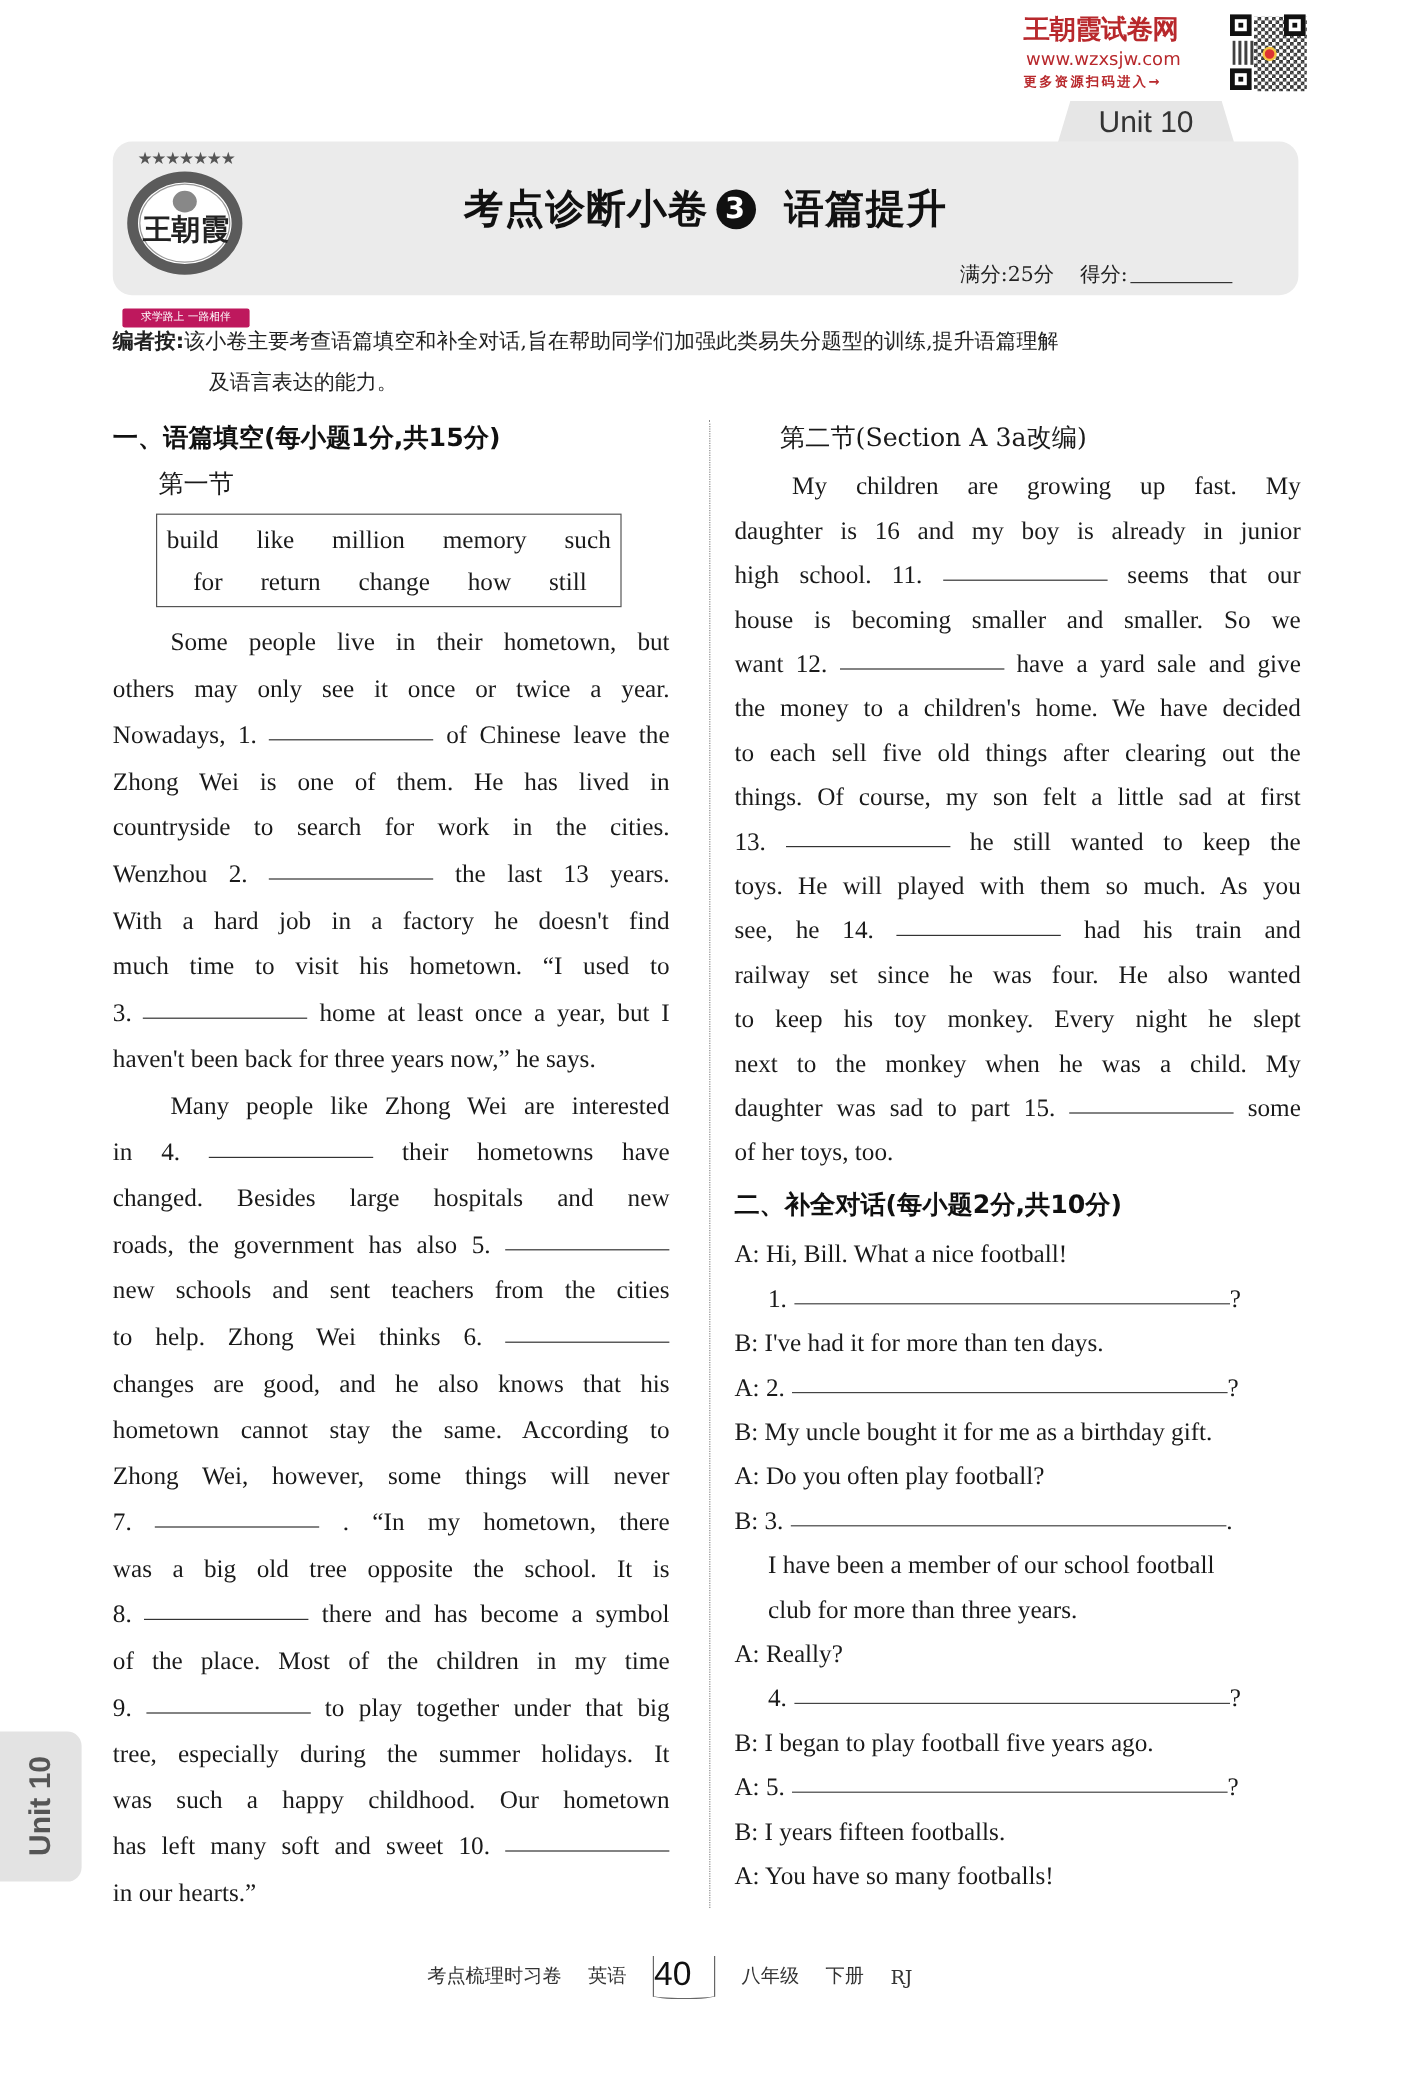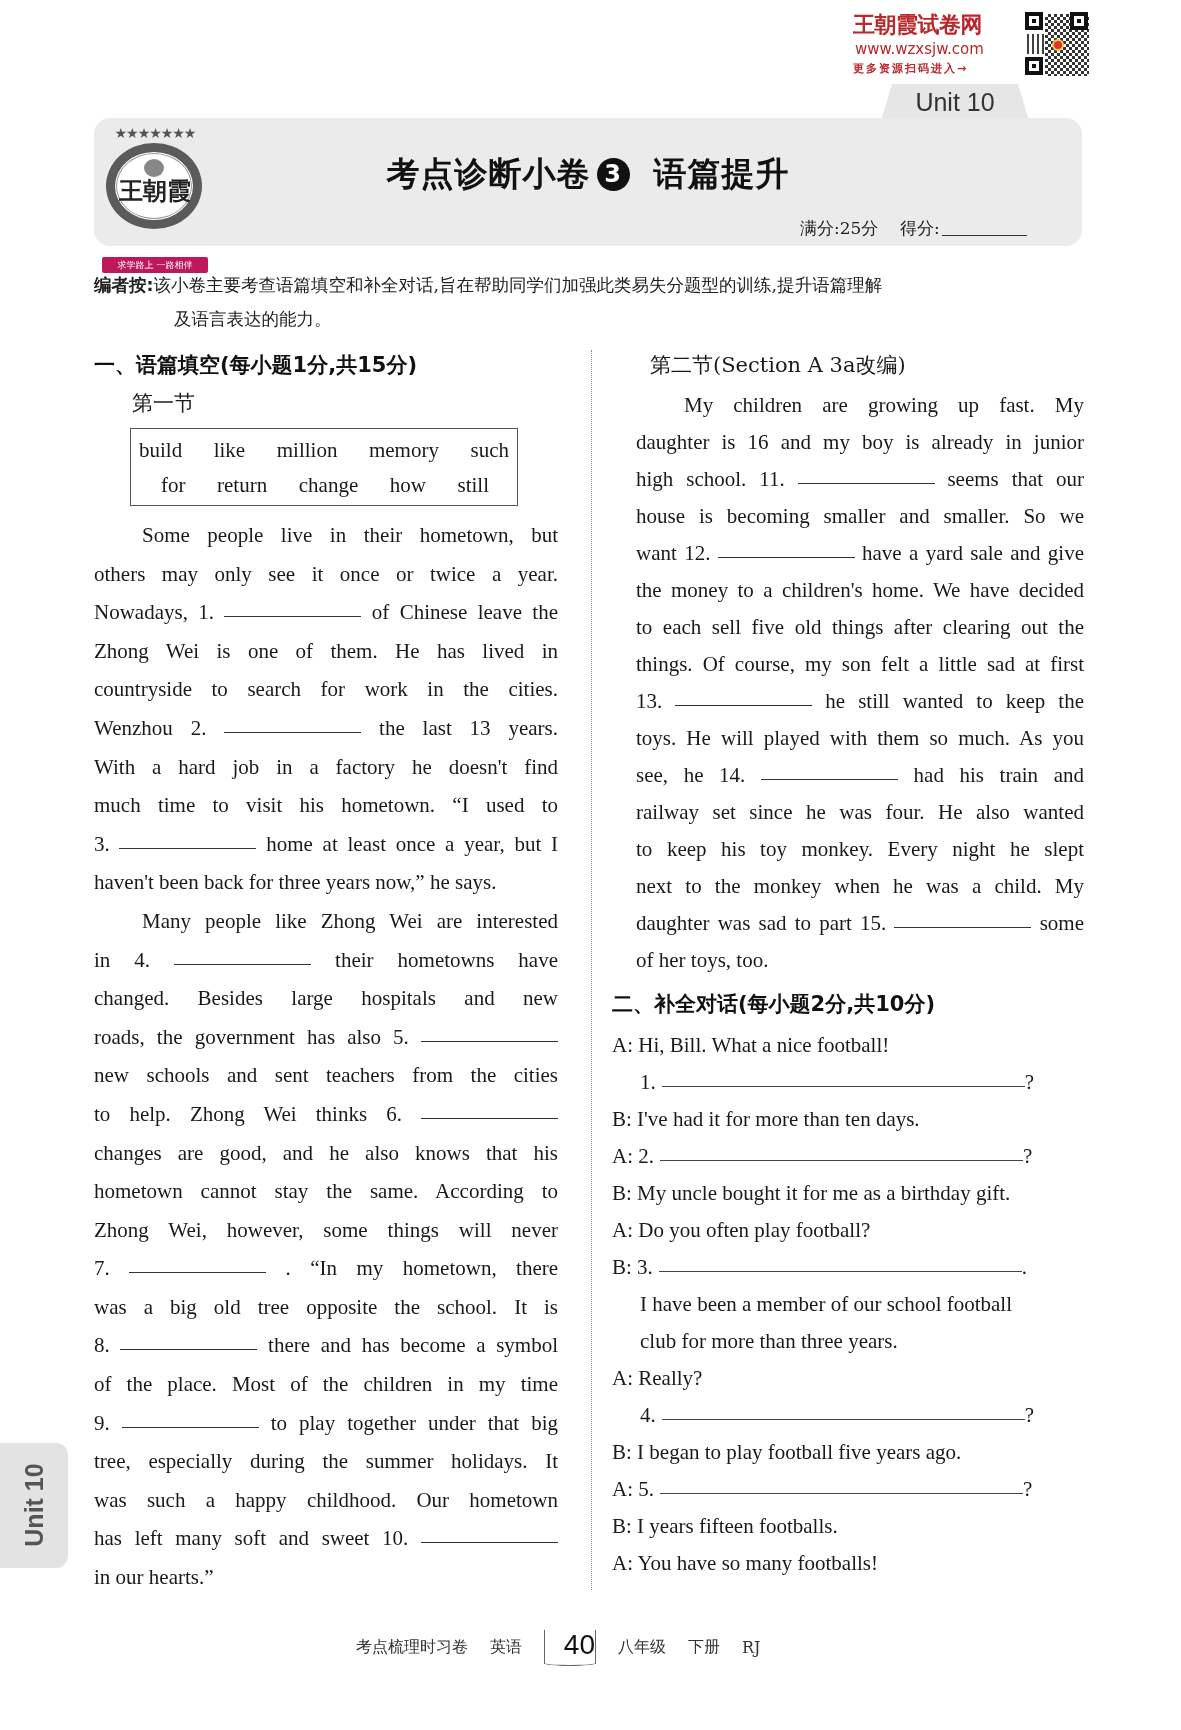--- a/index.html
+++ b/index.html
@@ -61,36 +61,36 @@
 
   .wordbox { margin: 2px 0 10px 36px; width: 388px; height: 78px; border: 1.5px solid #555; padding: 4px 8px; }
   .wordbox .row { display: flex; justify-content: space-between; height: 35px; line-height: 35px; font-size: 21px; gap: 17px; }
   .wordbox .row2 { padding: 0 20px 0 22px; align-items: center; }
 
   .para p { height: 38.6px; line-height: 38.6px; white-space: nowrap; text-align: justify; text-align-last: justify; overflow: hidden; }
   .para p.last { text-align-last: left; }
   .para p.indent { padding-left: 48px; }
   .blank { display: inline-block; width: 137px; border-bottom: 1.5px solid #333; height: 1px; vertical-align: 2px; }
 
-  .right .para p { height: 37px; line-height: 37px; margin-left: 24px; }
+  .right .para p { height: 37px; line-height: 37px; }
   .right .sub-head { padding-left: 38px; height: 37px; }
 
   .sec2 { margin-top: 10px; }
   .dlg p { height: 37px; line-height: 37px; white-space: nowrap; }
   .dlg .ind { padding-left: 28px; }
   .dlg .longblank { display: inline-block; width: 363px; border-bottom: 1.5px solid #444; height: 1px; vertical-align: 2px; margin-left: 6px; }
 
   
   .side-tab { position: absolute; left: 0; top: 1443px; width: 68px; height: 125px; background: #e3e3e3; border-radius: 0 12px 12px 0; }
   .side-tab-label { position: absolute; left: 34px; top: 1505px; transform: translate(-50%, -50%) rotate(-90deg); font-family: "Liberation Sans", sans-serif; font-weight: bold; font-size: 25px; color: #555; white-space: nowrap; }
 
   
   .footer { position: absolute; left: 356px; top: 1630px; width: 470px; display: flex; align-items: center; font-family: "DejaVu Serif", serif; font-size: 16px; color: #333; white-space: nowrap; }
   .footer span { margin-right: 22px; }
-  .page-num { position: relative; display: inline-block; width: 52px; height: 34px; text-align: right; font-family: "Liberation Sans", sans-serif; font-size: 28px; color: #111; border-left: 1.5px solid #666; border-right: 1.5px solid #666; line-height: 30px; margin: 0 24px 0 0; }
+  .page-num { position: relative; display: inline-block; width: 52px; height: 34px; text-align: left; font-family: "Liberation Sans", sans-serif; font-size: 28px; color: #111; border-left: 1.5px solid #666; border-right: 1.5px solid #666; line-height: 30px; margin: 0 24px 0 0; }
   .page-num::after { content: ""; position: absolute; left: -1px; right: -1px; bottom: -2px; height: 5px; border-bottom: 1.5px solid #666; border-radius: 0 0 50% 50%; }
 </style>
 </head>
 <body>
 
 <div class="brand">
   <div class="brand-name">王朝霞试卷网</div>
   <div class="brand-url">www.wzxsjw.com</div>
   <div class="brand-cta">更多资源扫码进入→</div>
 </div>

